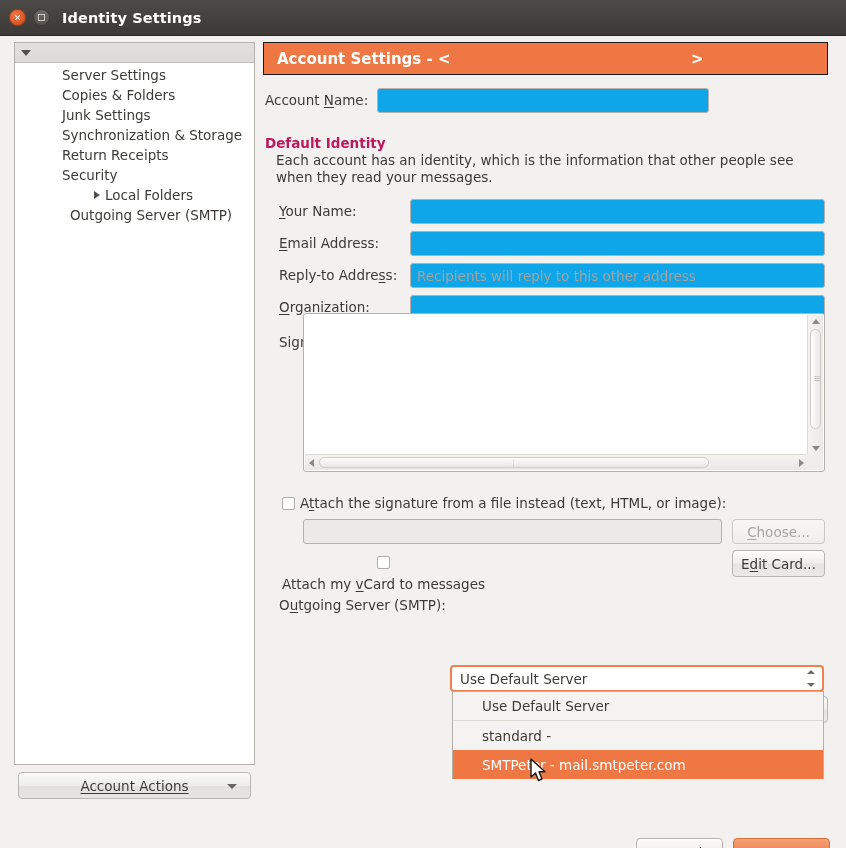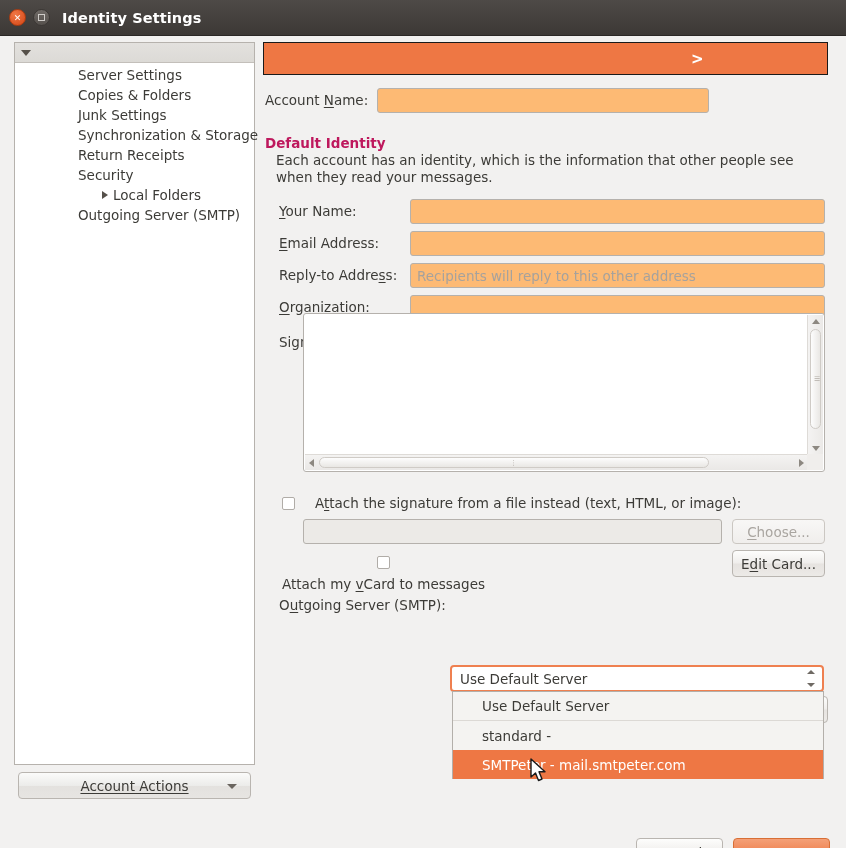--- a/index.html
+++ b/index.html
@@ -78,21 +78,20 @@
   }
   #tree-header .tri-down {
     margin-left: 6px;
     width: 0; height: 0;
     border-left: 5px solid transparent;
     border-right: 5px solid transparent;
     border-top: 6px solid #555049;
   }
   #tree-list {
     padding-top: 2px;
-    padding-left: 16px;
   }
   .tree-row {
     height: 20px;
     display: flex; align-items: center;
     font-size: 13.5px;
     color: #3c3b37;
     white-space: nowrap;
   }
   .tree-row .lbl { line-height: 20px; }
   .tree-row.depth1 { padding-left: 47px; }
@@ -149,21 +148,21 @@
   }
 
   .row {
     position: absolute;
     display: flex; align-items: center;
   }
   .flabel { font-size: 13.5px; color: #3c3b37; white-space: nowrap; }
   .flabel u { text-decoration: underline; text-underline-offset: 2px; }
 
   .tinput {
-    background: #fdba74;
+    background: #0ea5e9;
     border: 1px solid #b5b1ac;
     border-radius: 3px;
     box-sizing: border-box;
     height: 25px;
     font-family: "DejaVu Sans", "Liberation Sans", sans-serif;
     font-size: 13.5px;
     color: #3c3b37;
     padding: 0 6px;
     outline: none;
   }
@@ -413,20 +412,21 @@
   </div>
 
   <div id="account-actions" class="pbtn">
     <span class="aa-label">Account Actions</span>
     <span class="aa-arrow"></span>
   </div>
 
   <div id="content">
 
     <div id="banner">
+      <span class="b-left">Account Settings - &lt;</span>
       <span class="b-right">&gt;</span>
     </div>
 
     <div class="row" style="left:2px; top:50px;">
       <span class="flabel">Account <u>N</u>ame:</span>
     </div>
     <input class="tinput" style="position: absolute; left: 114px; top: 46px; width: 332px;" value="">
 
     <div id="sect-title">Default Identity</div>
     <div id="sect-desc">Each account has an identity, which is the information that other people see when they read your messages.</div>
@@ -471,21 +471,21 @@
       <div class="sb-track-h">
         <span class="sb-arrow sb-left"></span>
         <span class="sb-arrow sb-right"></span>
         <span class="sb-thumb-h">
             <span class="grip">⋮</span>
           </span>
       </div>
       <div class="sb-corner"></div>
     </div>
 
-    <div class="row" style="left:19px; top:453px; gap:20px;">
+    <div class="row" style="left:19px; top:453px; gap:5px;">
       <span class="cbox"></span>
       <span class="flabel">A<u>t</u>tach the signature from a file instead (text, HTML, or image):</span>
     </div>
     <input class="tinput" style="position: absolute; left: 40px; top: 477px; width: 419px;" disabled="" value="">
     <div class="pbtn disabled" style="position:absolute; left:469px; top:477px; width:93px; height:25px;">
       <span><u>C</u>hoose...</span>
     </div>
 
     <div class="row" style="left:19px; top:514px; gap:7px;flex-direction:column;">
       <span class="cbox"></span>

